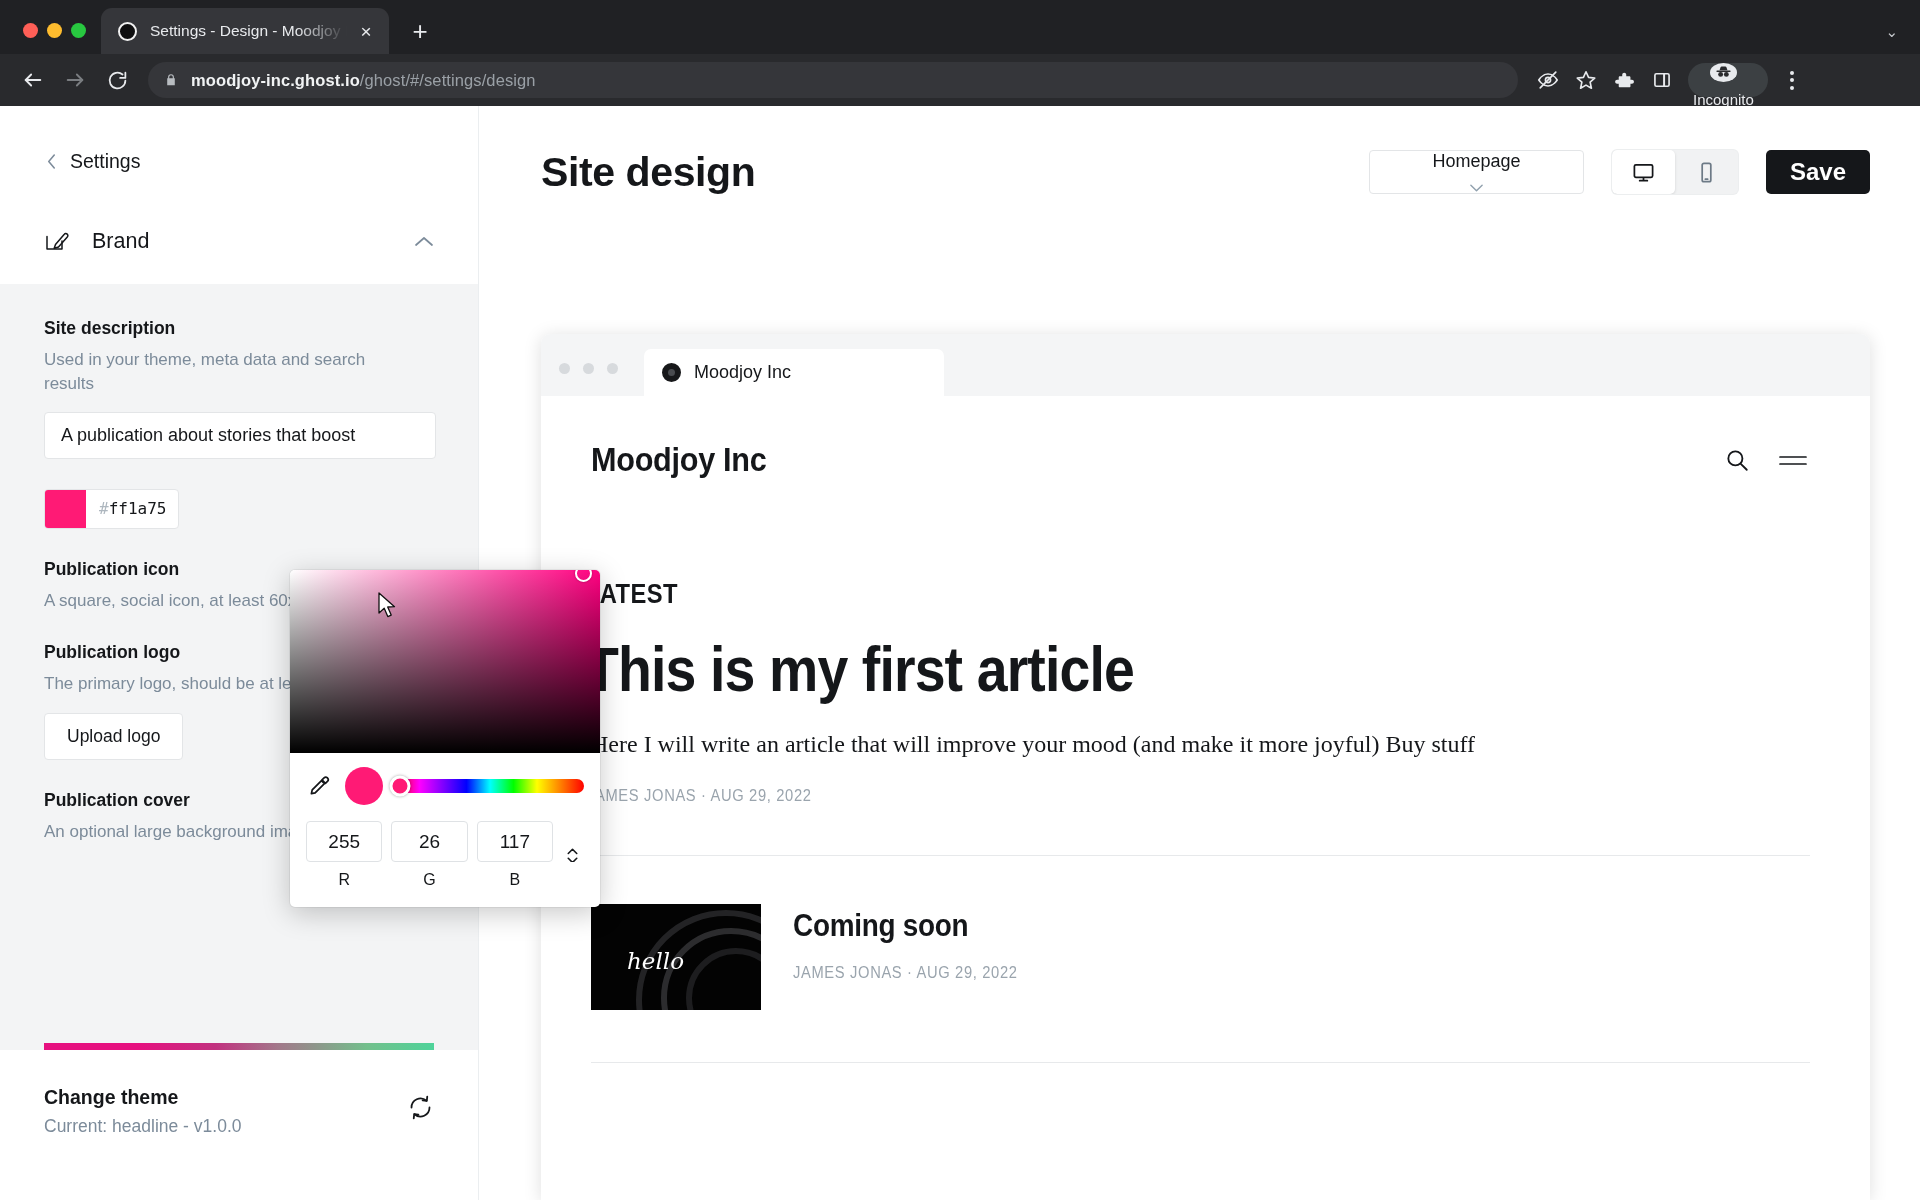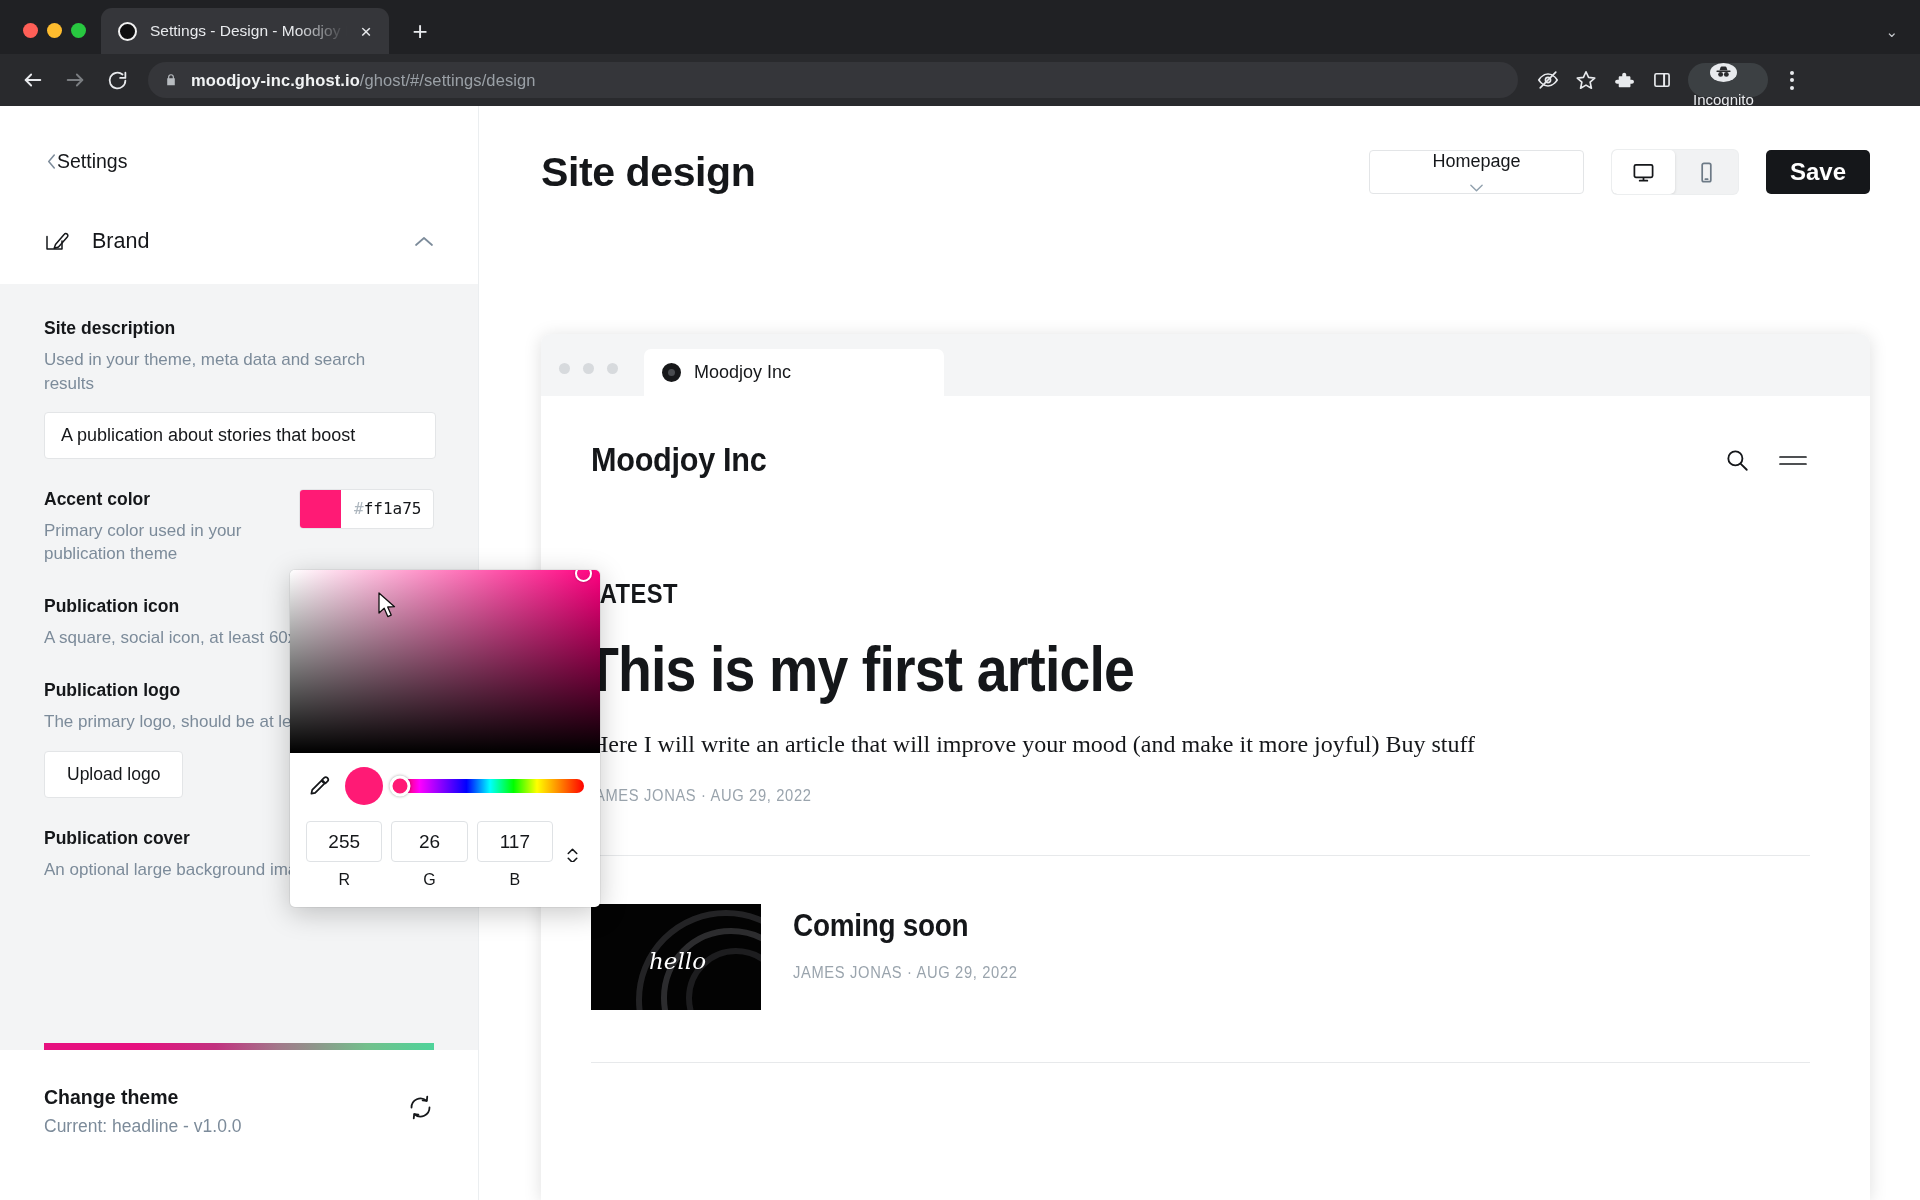--- a/index.html
+++ b/index.html
@@ -116,21 +116,21 @@
 
   
   .sidebar {
     width: 479px; flex: none;
     position: relative;
     background: #ffffff;
     border-right: 1px solid #ebeef0;
     display: flex; flex-direction: column;
   }
   .side-back {
-    display: flex; align-items: center; 
+    display: flex; align-items: center; gap: 13px;
     padding: 44px 0 0 46px;
     font-size: 19.5px; color: #15171a;
   }
   .side-back .chev { color: #7c8b9a; font-size: 17px; line-height: 1; }
 
   .brand-header {
     display: flex; align-items: center;
     padding: 55px 44px 30px 44px;
     background: #fff;
   }
@@ -372,21 +372,21 @@
     background: #030303; position: relative; overflow: hidden;
   }
   .pv-thumb .arc {
     position: absolute; border-radius: 50%;
     border: 6px solid #232325; right: -55px; top: 6px;
   }
   .pv-thumb .a1 { width: 180px; height: 180px; }
   .pv-thumb .a2 { width: 140px; height: 140px; right: -40px; top: 24px; border-color: #2c2c2e; }
   .pv-thumb .a3 { width: 100px; height: 100px; right: -25px; top: 44px; border-color: #1d1d1f; }
   .pv-thumb .hello {
-    position: absolute; left: 58px; top: 44px;
+    position: absolute; left: 36px; top: 44px;
     font-family: "DejaVu Serif", serif;
     font-style: italic; font-size: 23px; color: #fff;
   }
   .pv-card-body { padding-top: 4px; }
   .pv-card-title {
     font-family: "Liberation Sans Narrow", "Liberation Sans", sans-serif;
     font-size: 31px; font-weight: bold; color: #15171a; letter-spacing: -.3px;
     transform: scaleX(.9); transform-origin: left center;
   }
   .pv-card-meta {
@@ -529,24 +529,20 @@
       <div class="brand-body">
 
         <div class="field">
           <div class="field-label">Site description</div>
           <div class="field-desc">Used in your theme, meta data and search results</div>
           <div class="text-input">A publication about stories that boost</div>
         </div>
 
         <div class="field">
           <div class="field-row">
-            <div>
-              <div class="field-label">Accent color</div>
-              <div class="field-desc">Primary color used in your publication theme</div>
-            </div>
             <div class="color-input">
               <span class="color-swatch" id="accentSwatch" style="background: rgb(255, 26, 117);"></span>
               <span class="color-hex"><span class="hash">#</span><span>ff1a75</span></span>
             </div>
           </div>
         </div>
 
         <div class="field">
           <div class="field-label">Publication icon</div>
           <div class="field-desc">A square, social icon, at least 60x60px</div>

